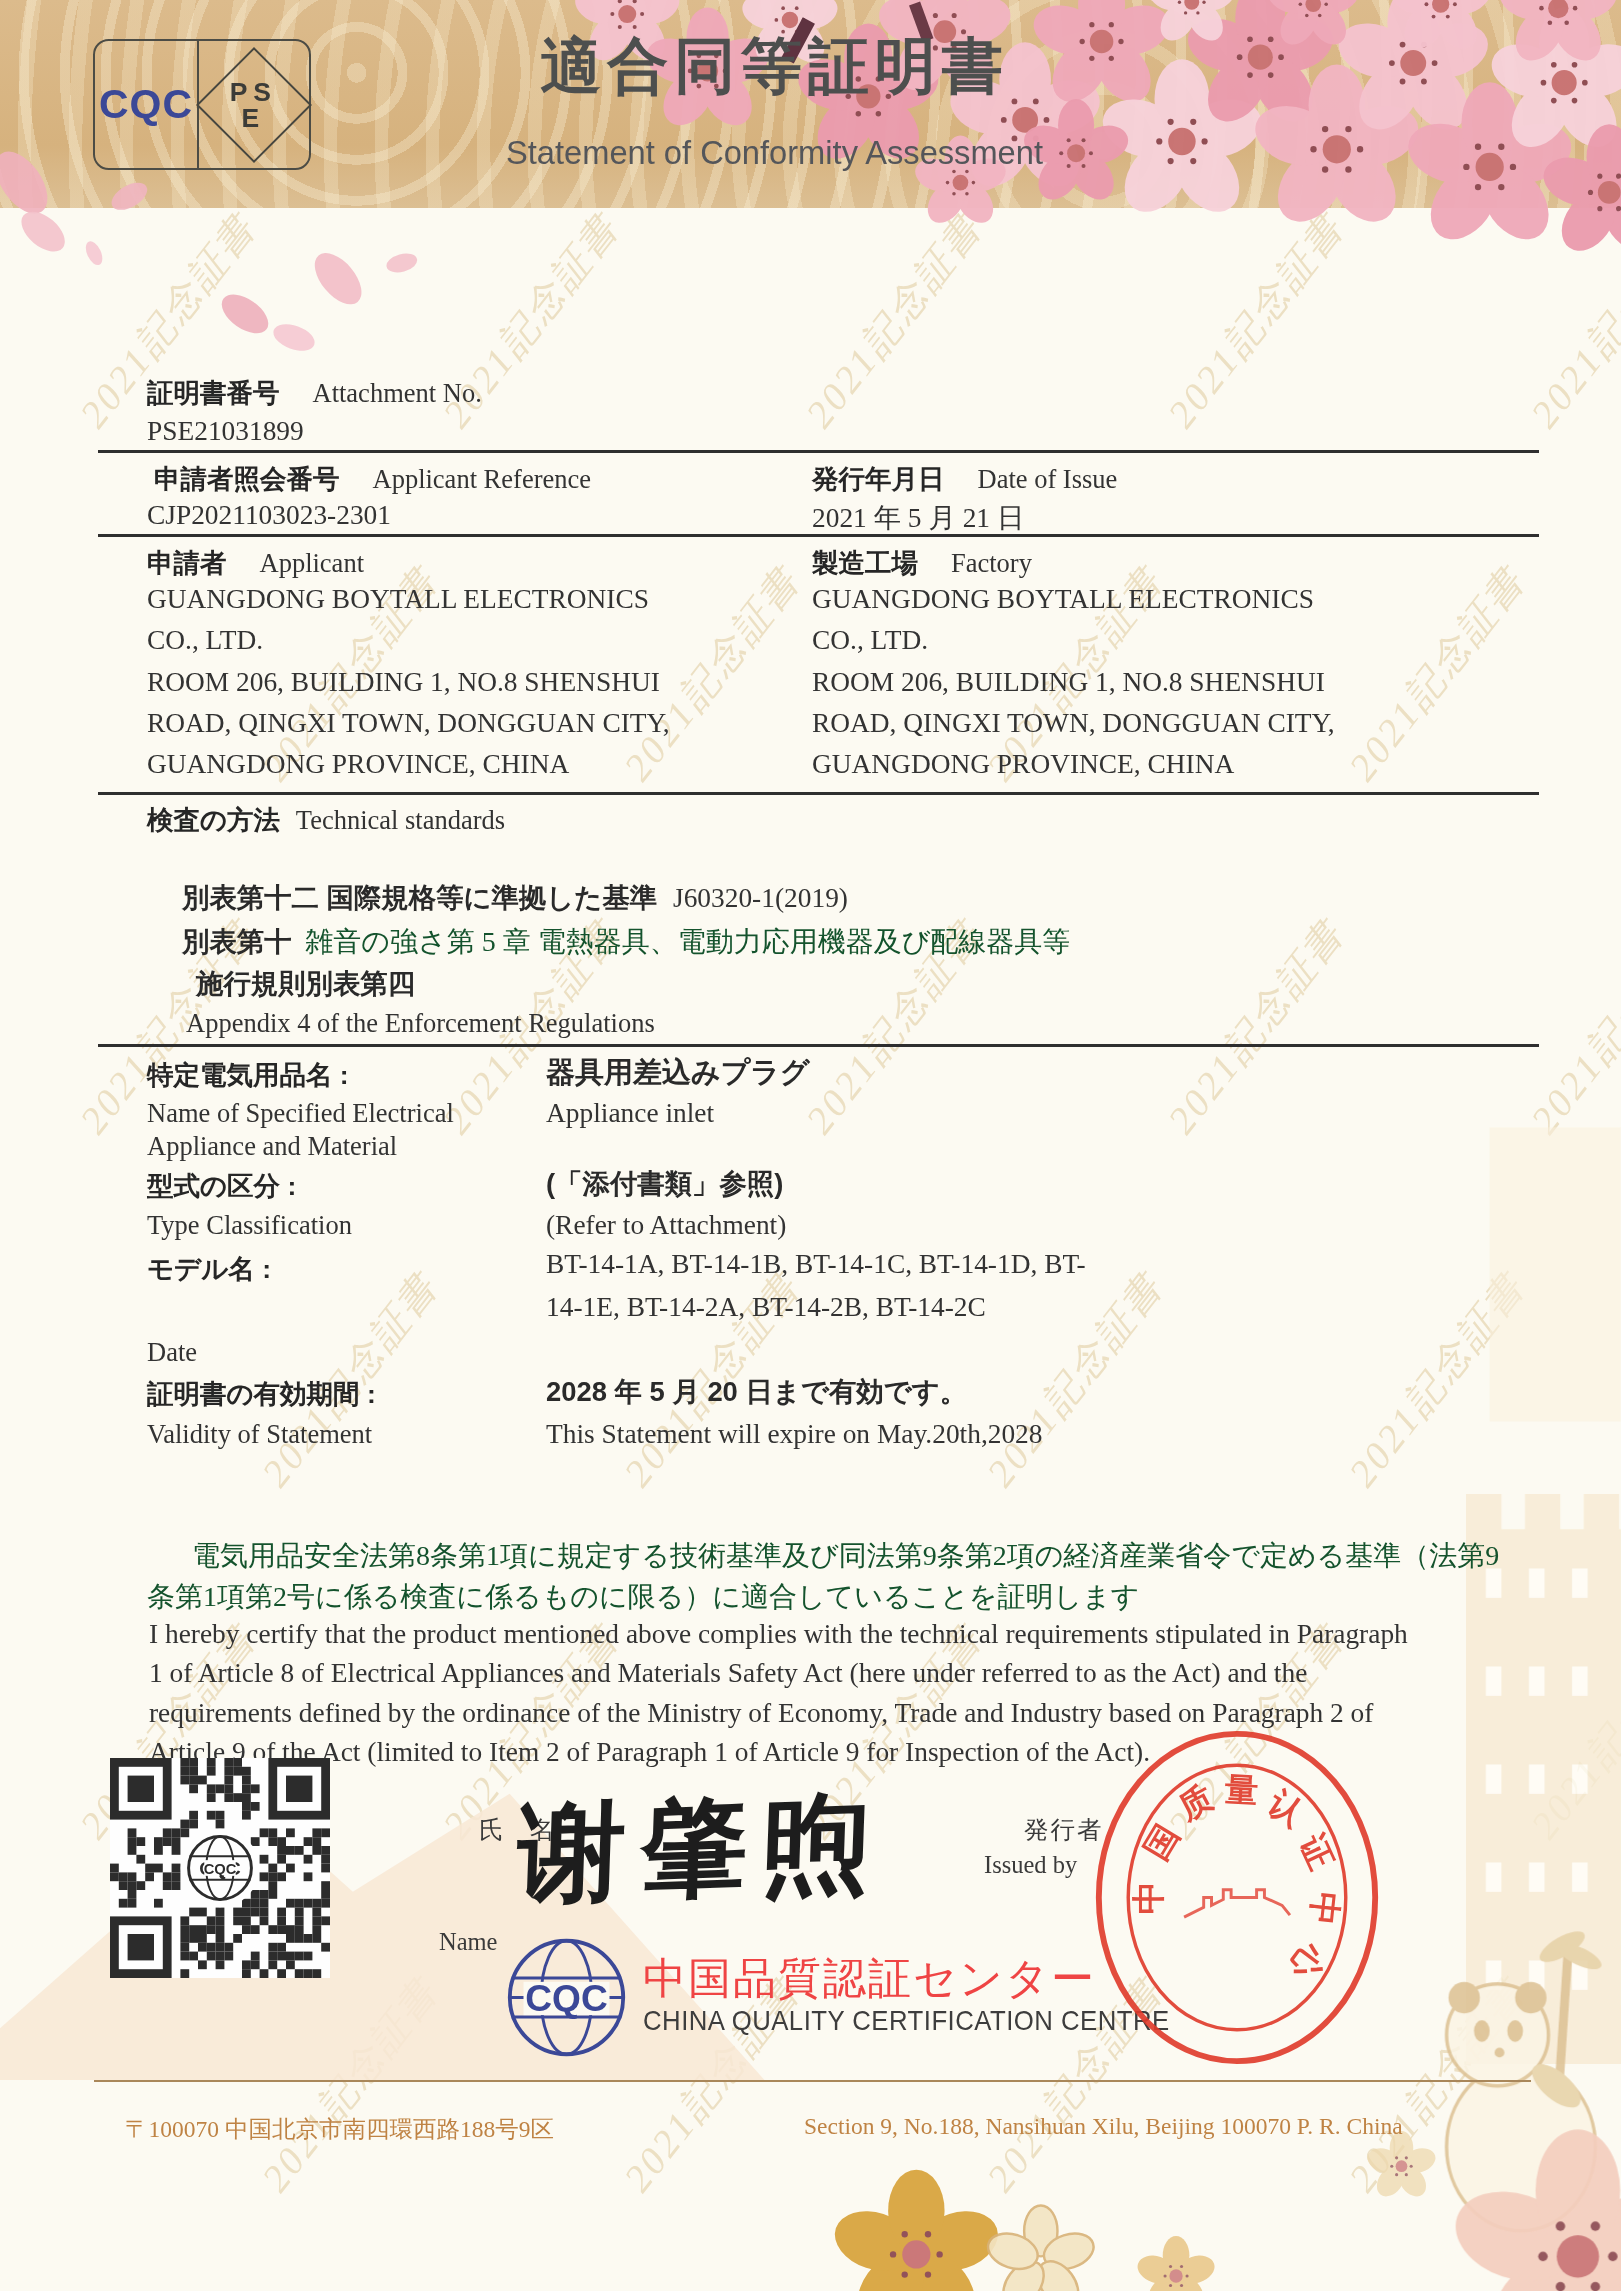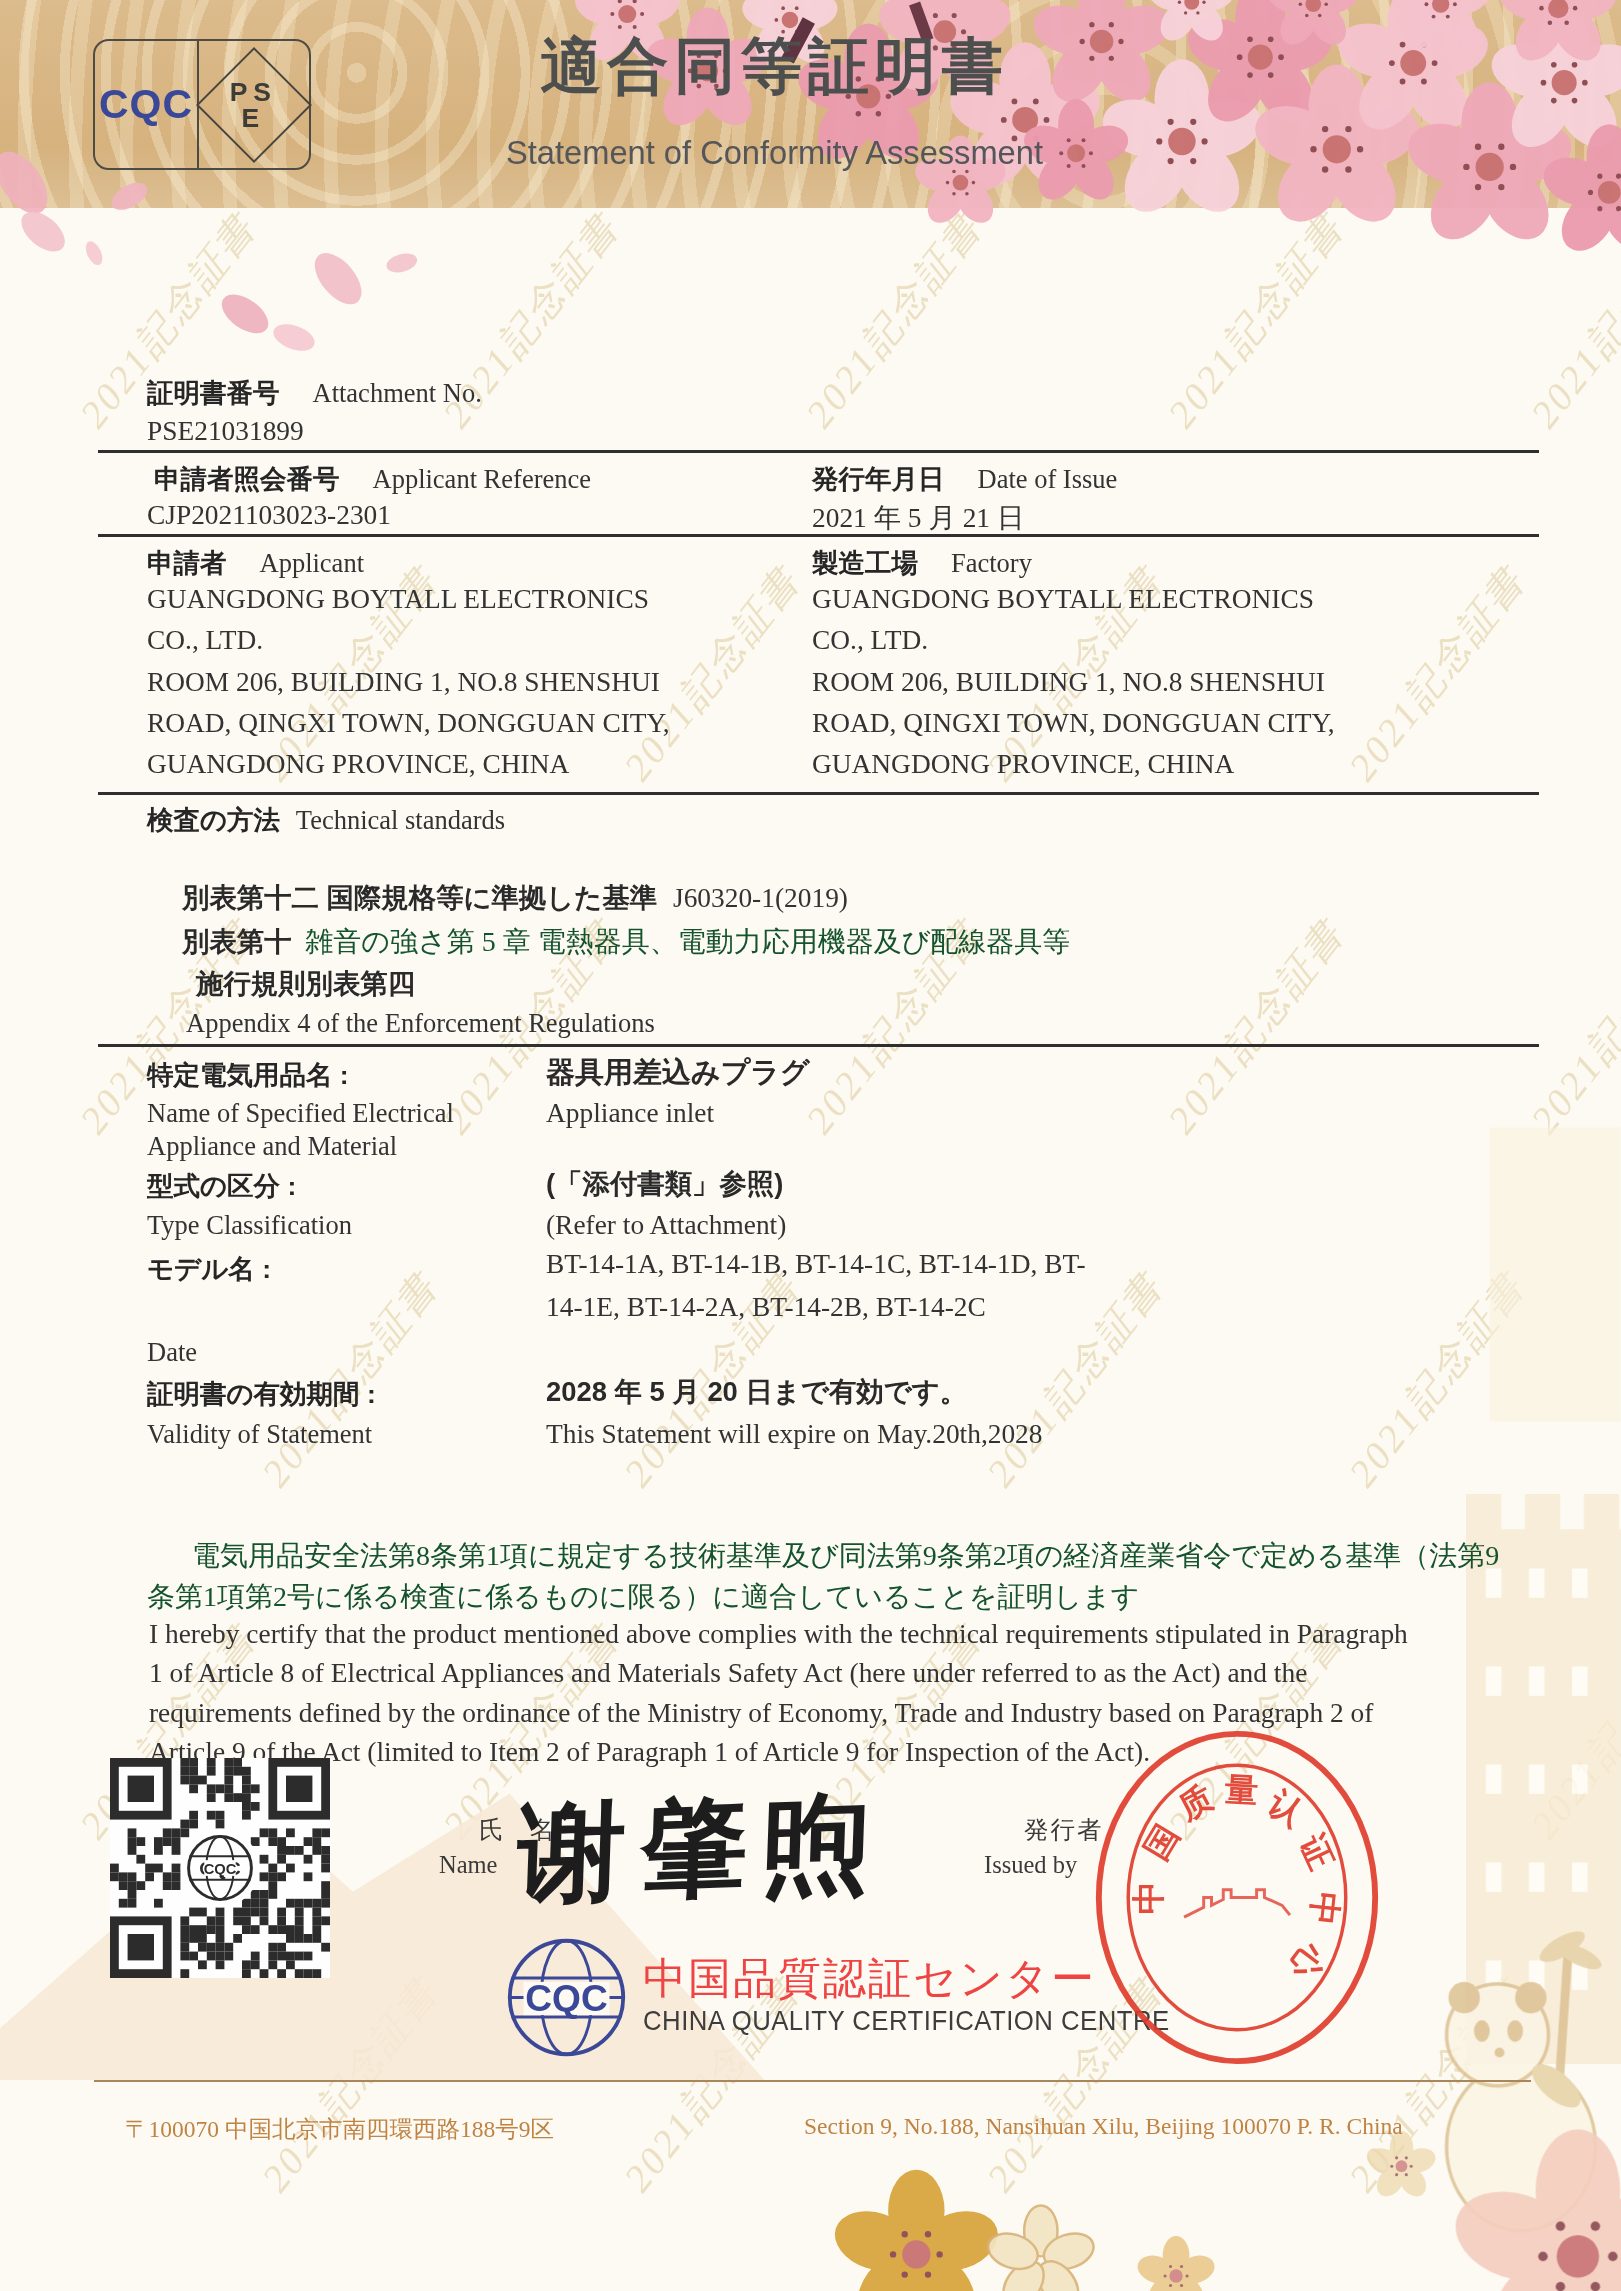--- a/index.html
+++ b/index.html
@@ -767,21 +767,21 @@
       <circle cx="112" cy="112" r="40" fill="#fefefe"></circle>
       <circle cx="112" cy="112" r="32" fill="none" stroke="#2c2c2c" stroke-width="3"></circle>
       <ellipse cx="112" cy="112" rx="14" ry="32" fill="none" stroke="#2c2c2c" stroke-width="2"></ellipse>
       <line x1="81" y1="100" x2="143" y2="100" stroke="#2c2c2c" stroke-width="2"></line>
       <line x1="81" y1="124" x2="143" y2="124" stroke="#2c2c2c" stroke-width="2"></line>
       <text x="112" y="119" text-anchor="middle" font-family="Liberation Sans, DejaVu Sans, sans-serif" font-size="19" font-weight="bold" fill="#2c2c2c">CQC</text>
       <rect x="96" y="104" width="32" height="16" fill="#fefefe"></rect>
       <text x="112" y="118" text-anchor="middle" font-family="Liberation Sans, DejaVu Sans, sans-serif" font-size="15" font-weight="bold" fill="#2c2c2c">CQC</text>
     </svg>
   <div class="content smalljp" style="left:443px;top:1813px">氏 名</div>
-  <div class="content smallen" style="left:439px;top:1851px">Name</div>
+  <div class="content smallen" style="left:439px;top:1928px">Name</div>
   <div id="signature">谢肇煦</div>
   <div class="content smalljp" style="left:988px;top:1813px;letter-spacing:2px">発行者</div>
   <div class="content smallen" style="left:984px;top:1851px">Issued by</div>
 
   <svg id="cqc-globe" width="129" height="129" viewBox="0 0 132 132">
     <circle cx="66" cy="66" r="58" fill="none" stroke="#3b4897" stroke-width="4"></circle>
     <ellipse cx="66" cy="66" rx="26" ry="58" fill="none" stroke="#3b4897" stroke-width="3"></ellipse>
     <line x1="10" y1="46" x2="122" y2="46" stroke="#3b4897" stroke-width="3"></line>
     <line x1="8" y1="66" x2="124" y2="66" stroke="#3b4897" stroke-width="3"></line>
     <line x1="10" y1="86" x2="122" y2="86" stroke="#3b4897" stroke-width="3"></line>

